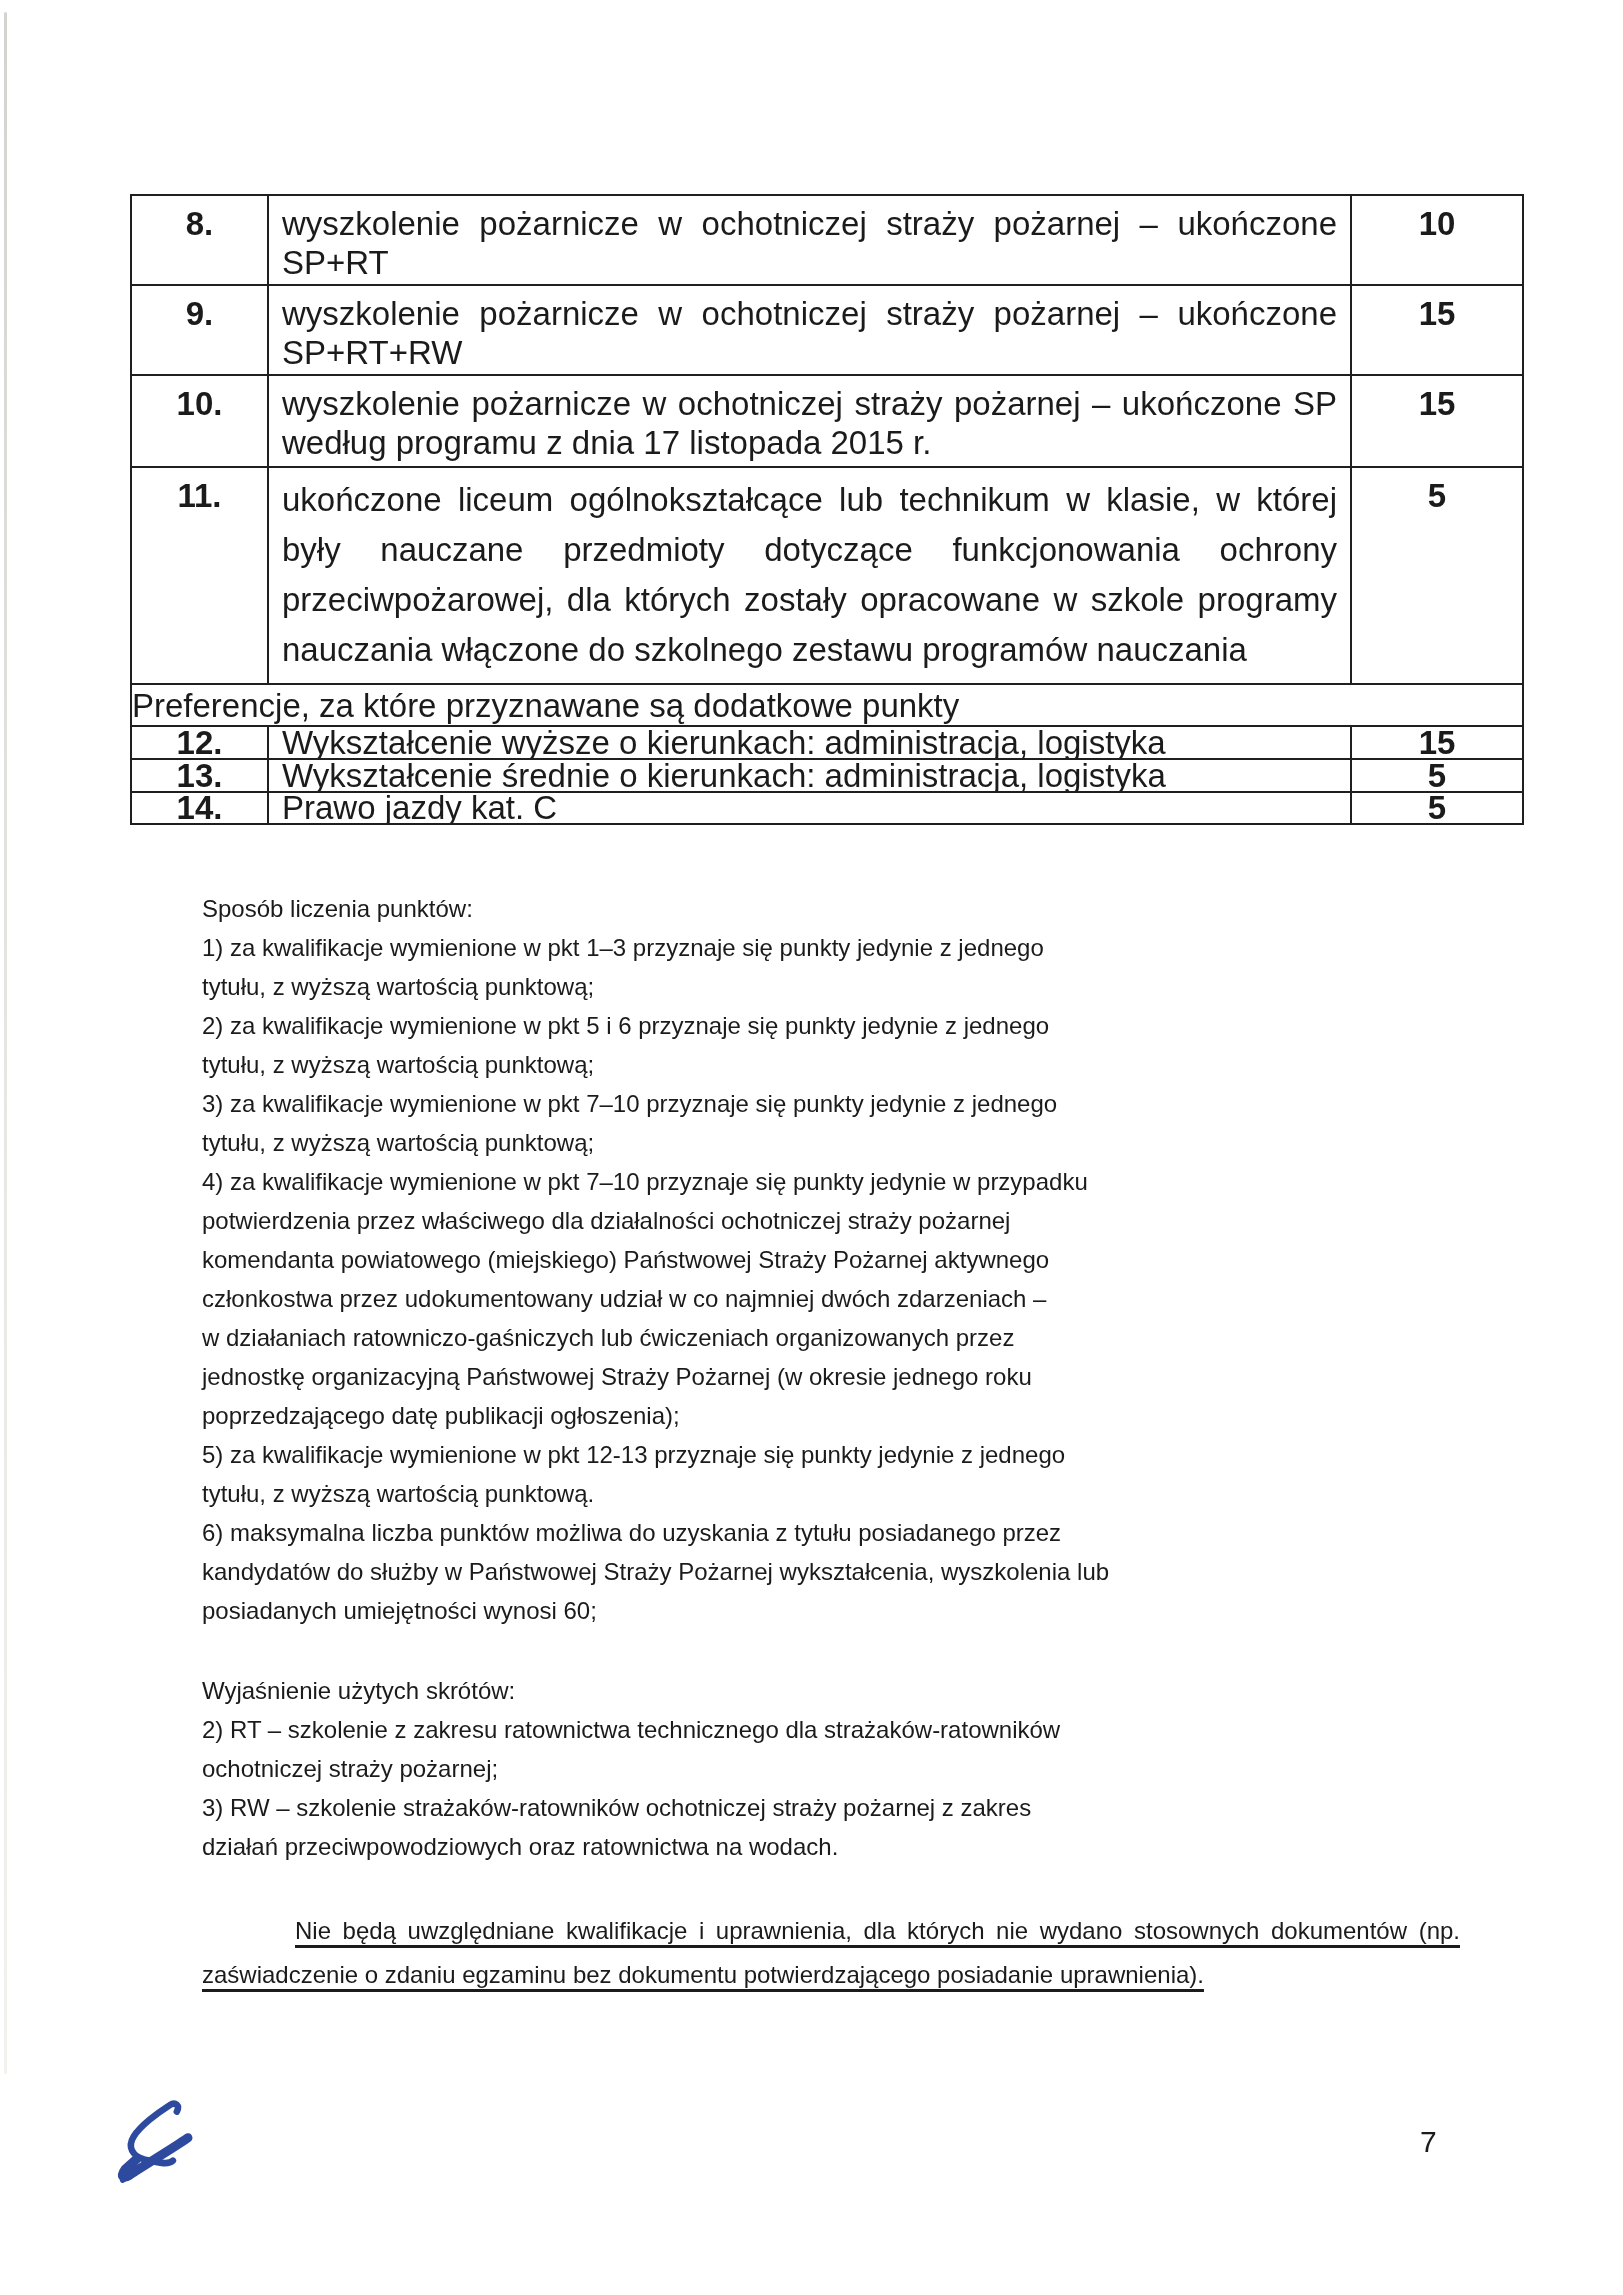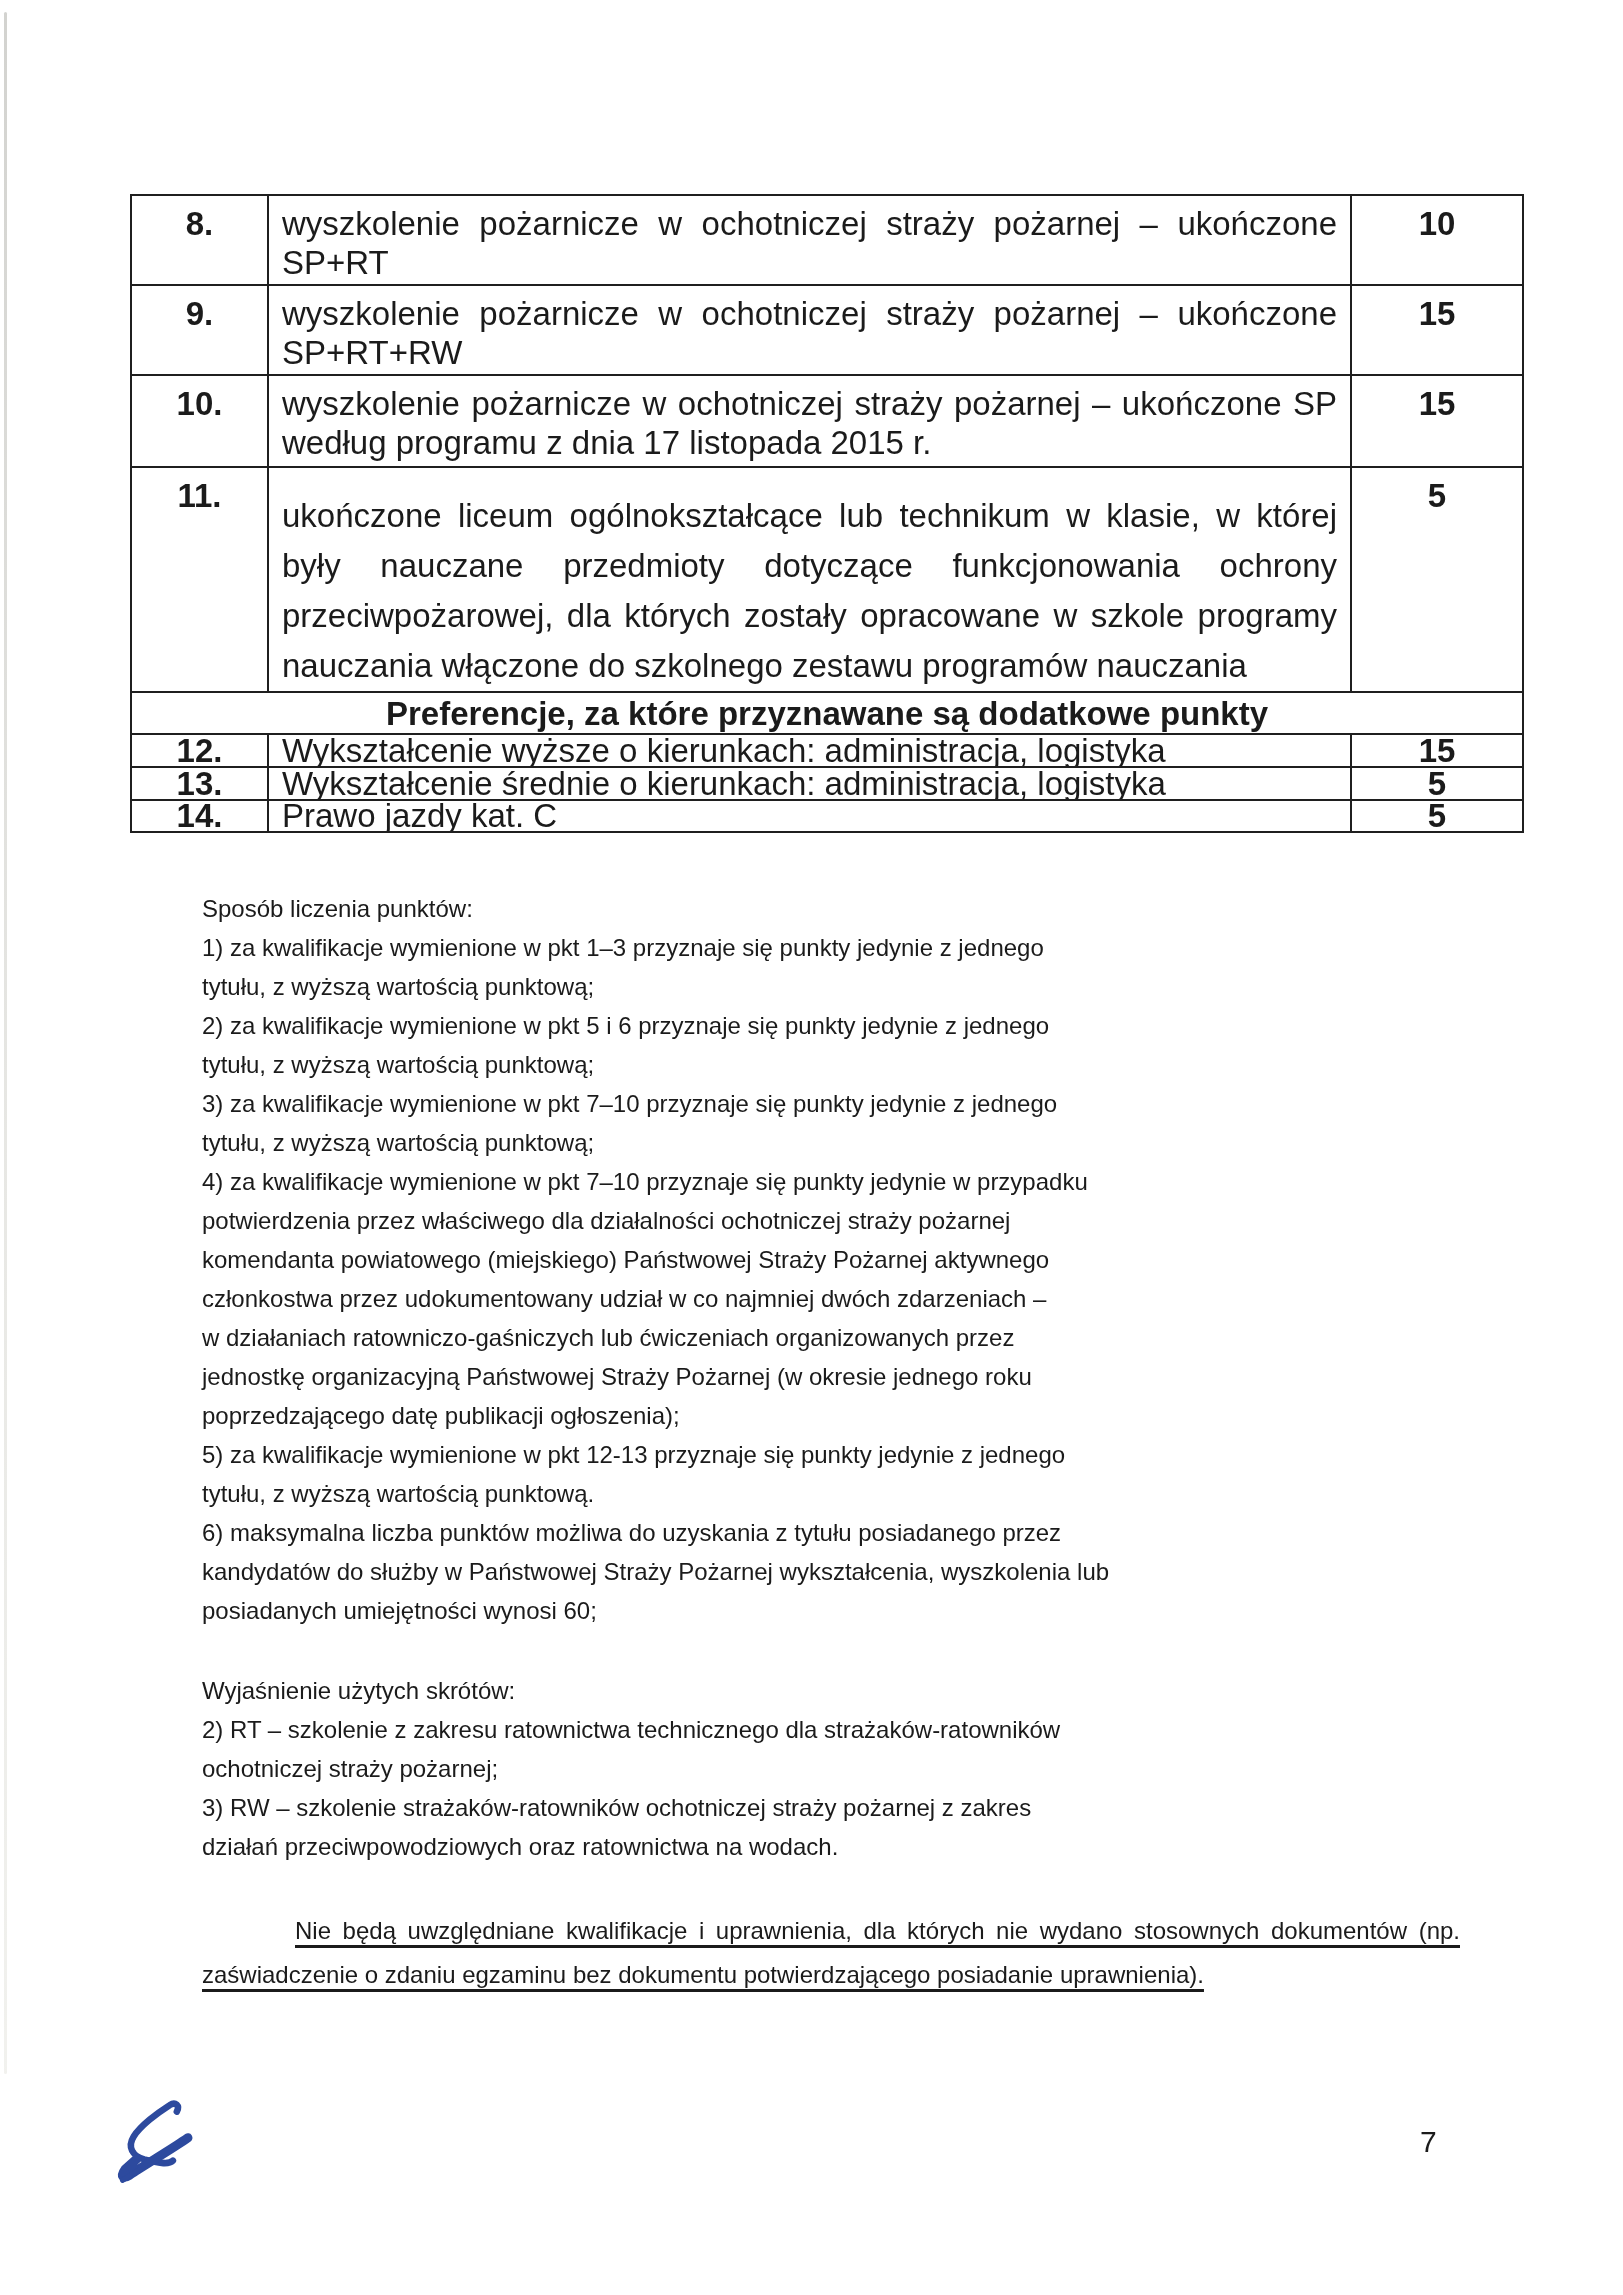--- a/index.html
+++ b/index.html
@@ -22,24 +22,24 @@
   table.points-table td {
     border:2.6px solid #1f1f1f; vertical-align:top;
     font-size:33px; line-height:39px; overflow:hidden;
   }
   td.cell-no   { text-align:center; font-weight:bold; padding-top:7.9px; }
   td.cell-desc { text-align:justify; padding:7.9px 13px 0 13px; }
   td.cell-pts  { text-align:center; font-weight:bold; padding-top:7.9px; }
   tr.row-2line { height:90px; }
   tr.row-10    { height:92px; }
   tr.row-11    { height:217px; }
-  tr.row-11 td.cell-desc { line-height:50px; padding-top:23px; }
+  tr.row-11 td.cell-desc { line-height:50px; padding-top:7px; }
   tr.row-pref  { height:35px; }
   td.cell-pref {
-    text-align:center; font-weight:bold; line-height:31px; padding:1.3px 0 0 0;
+    text-align:left; font-weight:normal; line-height:31px; padding:1.3px 0 0 0;
   }
   tr.row-1line { height:31px; }
   tr.row-1line td { line-height:29px; padding-top:0.7px; }
   tr.row-1line td.cell-desc { text-align:left; padding-left:13px; padding-right:6.5px; }
   
   .text-col {
     position:absolute; left:202px; top:889px; width:1258px;
     font-size:24px; line-height:39px;
   }
   .text-col p { margin:0; white-space:pre-line; }

